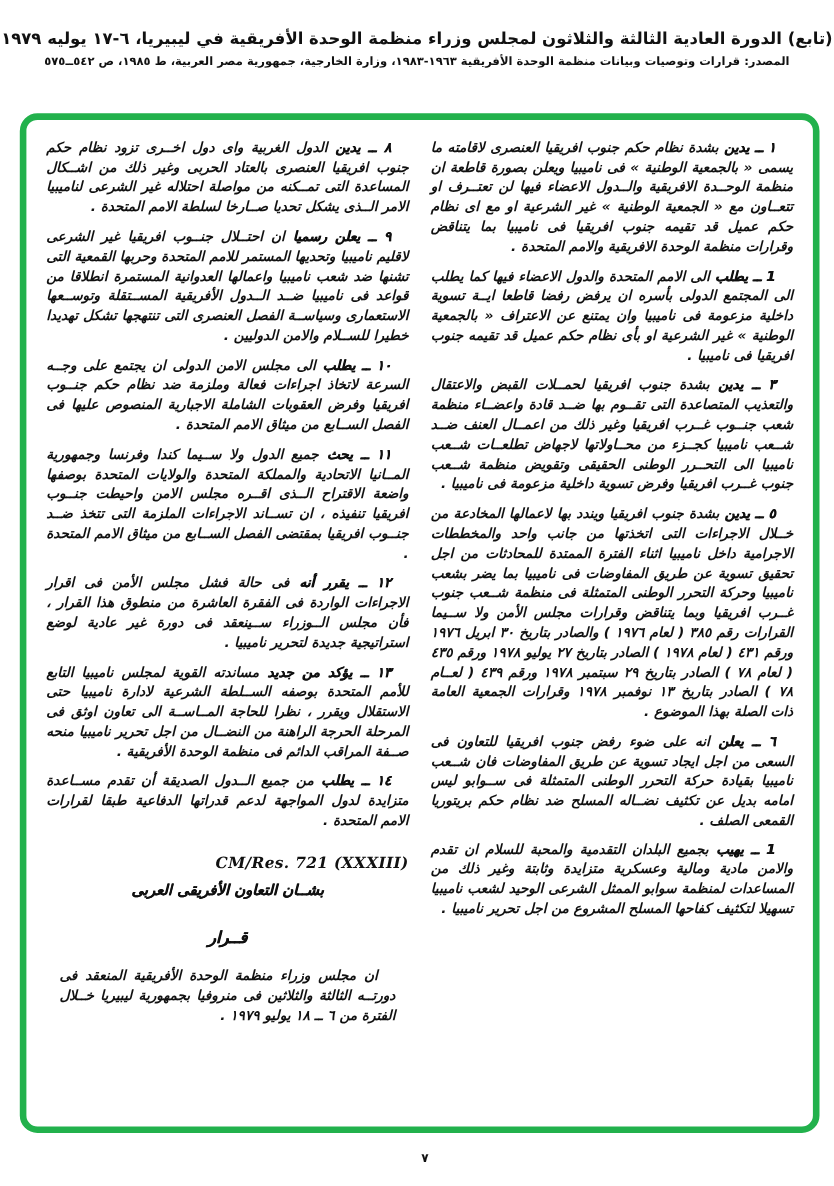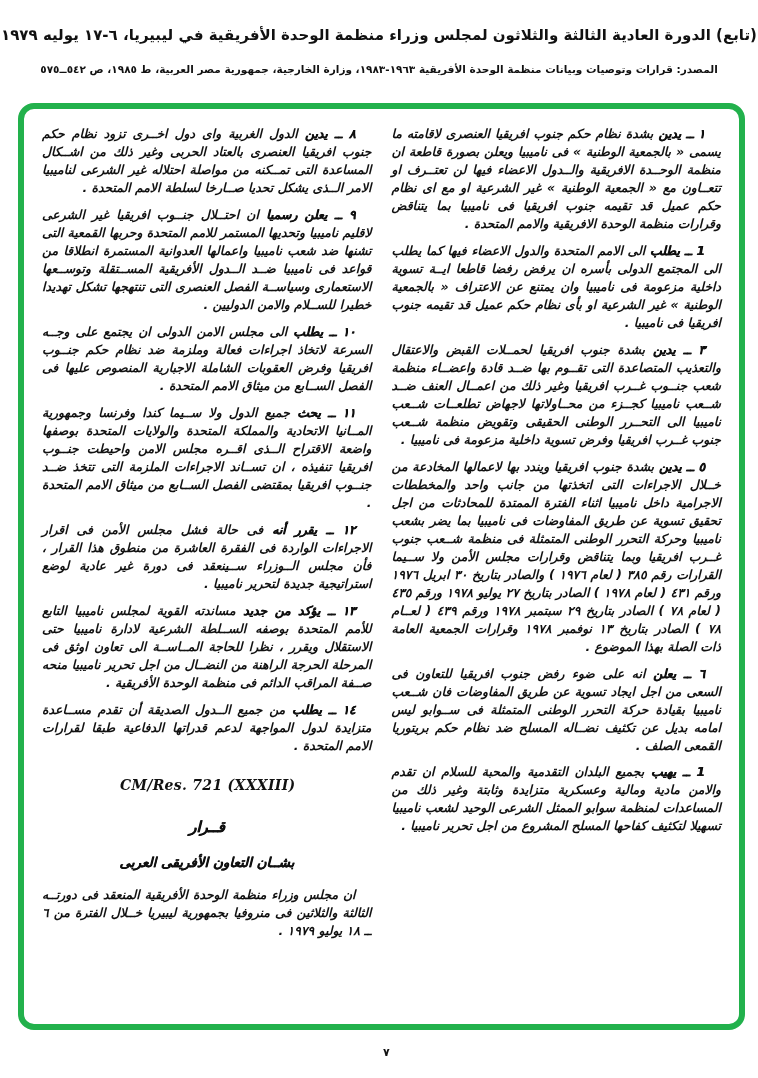--- a/index.html
+++ b/index.html
@@ -2,41 +2,41 @@
 <html lang="ar"><head>
 <meta charset="utf-8">
 <style>
   html,body{margin:0;padding:0;background:#ffffff;}
   body{
     width:758px;height:1078px;position:relative;overflow:hidden;
     font-family:"DejaVu Sans",sans-serif;color:#111;
   }
   .page-header{margin-top:26px;text-align:center;direction:rtl;}
   .header-title{font-size:15px;font-weight:bold;letter-spacing:0;}
-  .header-source{font-size:10.5px;font-weight:bold;margin-top:19px;}
+  .header-source{font-size:10.5px;font-weight:bold;margin-top:6px;}
   .doc-frame{
     position:absolute;left:18px;top:103px;width:727px;height:927px;
     box-sizing:border-box;border:6px solid #22b14c;border-radius:16px;
     padding:16px 18px 10px 18px;background:#fff;
   }
   .cols{display:flex;direction:rtl;gap:20px;height:100%;}
   .col{flex:1 1 0;direction:rtl;text-align:justify;font-size:12.4px;
        line-height:1.45;font-weight:bold;}
   .para{margin:0 0 9px 0;text-indent:16px;font-style:italic;}
   .lead{text-shadow:0.5px 0 0 #000;}
   .cm-ref{
-    direction:ltr;text-align:center;font-family:"DejaVu Serif",serif;
+    direction:ltr;text-align:right;font-family:"DejaVu Serif",serif;
     font-size:14px;font-weight:bold;margin:20px 0 6px 2px;letter-spacing:0.3px;
     text-indent:0;
   }
   .heading-qarar{text-align:center;font-size:15px;font-weight:bold;
     margin:22px 0 14px 0;text-shadow:0.5px 0 0 #000;text-indent:0;}
   .subheading{text-align:center;font-size:13.5px;font-weight:bold;
     margin:0 0 14px 0;text-shadow:0.4px 0 0 #000;text-indent:0;}
-  .closing{margin:0;text-indent:16px;}
+  .closing{margin:12px;text-indent:16px;}
   .footer-mark{position:absolute;left:383px;top:1046px;font-size:11px;
     font-weight:bold;}
 </style>
 </head>
 <body>
 
 <div class="page-header">
   <div class="header-title">(تابع) الدورة العادية الثالثة والثلاثون لمجلس وزراء منظمة الوحدة الأفريقية في ليبيريا، ٦-١٧ يوليه ١٩٧٩</div>
   <div class="header-source">المصدر: قرارات وتوصيات وبيانات منظمة الوحدة الأفريقية ١٩٦٣-١٩٨٣، وزارة الخارجية، جمهورية مصر العربية، ط ١٩٨٥، ص ٥٤٢ــ٥٧٥</div>
 </div>
@@ -96,23 +96,23 @@
         <span class="lead">١٣ ــ يؤكد من جديد</span>
         <span>مساندته القوية لمجلس ناميبيا التابع للأمم المتحدة بوصفه الســلطة الشرعية لادارة ناميبيا حتى الاستقلال ويقرر ، نظرا للحاجة المــاســة الى تعاون اوثق فى المرحلة الحرجة الراهنة من النضــال من اجل تحرير ناميبيا منحه صــفة المراقب الدائم فى منظمة الوحدة الأفريقية .</span>
       </p>
       <p class="para">
         <span class="lead">١٤ ــ يطلب</span>
         <span>من جميع الــدول الصديقة أن تقدم مســاعدة متزايدة لدول المواجهة لدعم قدراتها الدفاعية طبقا لقرارات الامم المتحدة .</span>
       </p>
 
       <p class="para cm-ref">CM/Res. 721 (XXXIII)</p>
 
+      <p class="para subheading">بشــان التعاون الأفريقى العربى</p>
+
       <p class="para heading-qarar">قــرار</p>
-
-      <p class="para subheading">بشــان التعاون الأفريقى العربى</p>
 
       <p class="para closing">ان مجلس وزراء منظمة الوحدة الأفريقية المنعقد فى دورتــه الثالثة والثلاثين فى منروفيا بجمهورية ليبيريا خــلال الفترة من ٦ ــ ١٨ يوليو ١٩٧٩ .</p>
     </div>
 
   </div>
 </div>
 
 <div class="footer-mark">٧</div>
 
 </body></html>

